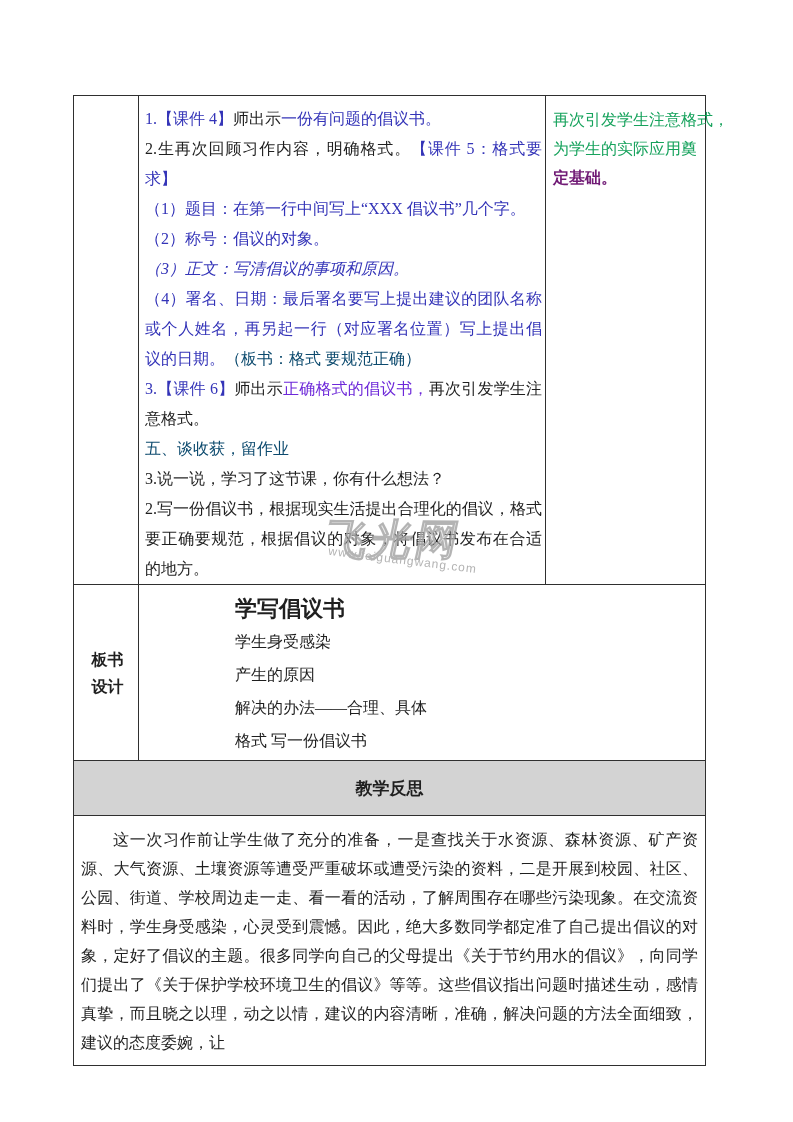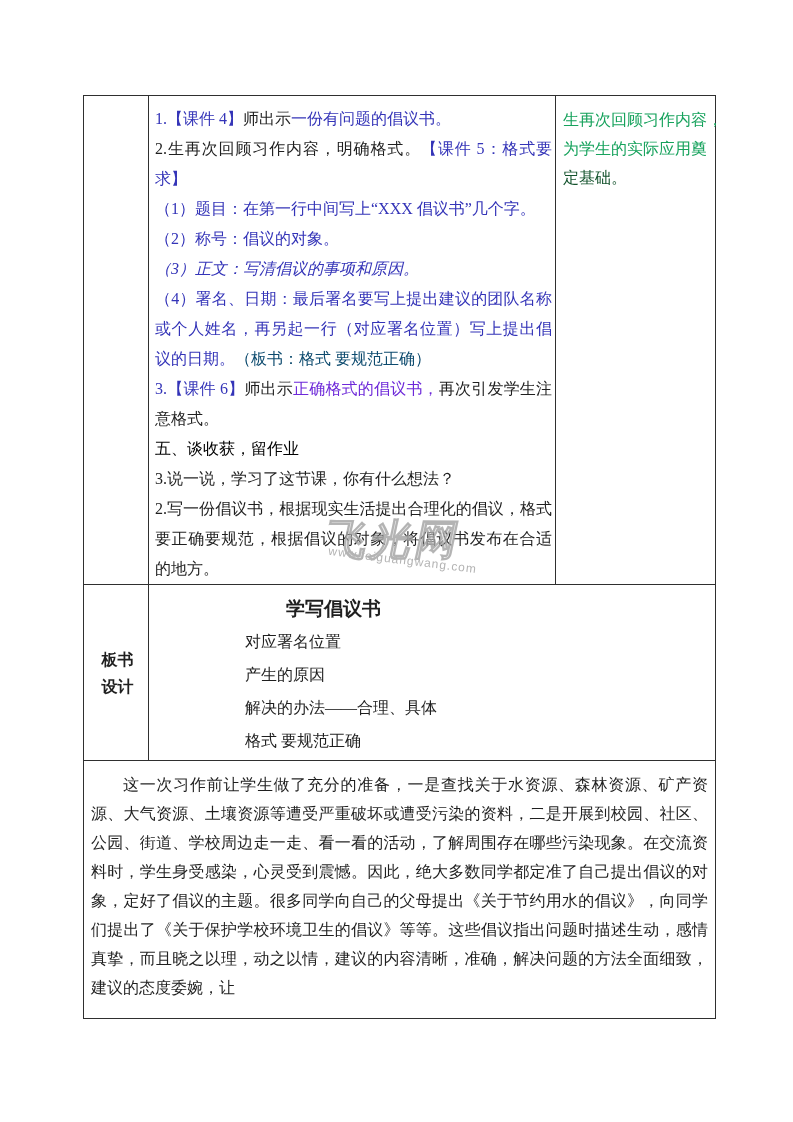--- a/index.html
+++ b/index.html
@@ -1,42 +1,42 @@
 <!DOCTYPE html>
 <html><head>
 <meta charset="utf-8">
 <style>
   html,body{margin:0;padding:0;background:#fff;}
   .sheet{position:relative;width:793px;height:1122px;background:#ffffff;overflow:hidden;
          font-family:"Liberation Serif","DejaVu Serif",serif;color:#1f1f1f;}
-  table.doc{position:absolute;left:83px;top:95px;width:632px;border-collapse:collapse;table-layout:fixed;}
+  table.doc{position:absolute;left:73px;top:95px;width:632px;border-collapse:collapse;table-layout:fixed;}
   td{border:1px solid #2f2f2f;vertical-align:top;padding:0;}
   col.c1{width:65px;} col.c2{width:407px;} col.c3{width:160px;}
 
   
   td.steps-cell{padding:8px 3px 0 6px;}
   .step-line{margin:0;font-size:16px;line-height:30px;text-align:justify;}
   td.note-cell{padding:9px 2px 0 7px;}
   .note-line{font-size:16px;line-height:29px;white-space:nowrap;}
 
   
   td.board-label-cell{vertical-align:middle;text-align:right;}
   .board-label{width:2.2em;margin:0 auto;font-family:"Liberation Sans","DejaVu Sans",sans-serif;
                font-weight:bold;font-size:16px;line-height:27px;}
   td.board-cell{padding:8px 0 0 96px;}
   .board-title{font-family:"Liberation Sans","DejaVu Sans",sans-serif;font-weight:bold;
-               font-size:19px;line-height:32px;margin-left:41px;}
+               font-size:22px;line-height:32px;}
   .board-line{font-size:16px;line-height:33px;}
 
   
   td.reflect-header-cell{vertical-align:middle;text-align:center;}
   .reflect-header{font-family:"Liberation Sans","DejaVu Sans",sans-serif;font-weight:bold;font-size:17px;}
 
   
-  td.reflect-cell{padding:9px 7px 16px 7px;}
+  td.reflect-cell{padding:9px 7px 8px 7px;}
   .reflect-text{margin:0;font-size:16px;line-height:29px;text-align:justify;text-indent:2em;}
 
   
   .watermark{position:absolute;left:326px;top:519px;z-index:5;pointer-events:none;}
   .wm-logo{font-family:"Liberation Sans","DejaVu Sans",sans-serif;font-weight:bold;font-size:42px;
            letter-spacing:3px;color:rgba(200,200,200,0.35);
            -webkit-text-stroke:1px rgba(160,160,160,0.75);
            transform:skewX(-12deg);line-height:42px;}
   .wm-url{font-family:"Liberation Sans","DejaVu Sans",sans-serif;font-size:12px;color:#b3b3b3;
           transform:rotate(7deg);margin:-8px 0 0 2px;letter-spacing:1px;}
@@ -58,49 +58,54 @@
       <td></td>
       <td class="steps-cell">
         <div id="steps">
               <p class="step-line"><span style="color: rgb(52, 52, 184);">1.【课件 4】</span><span style="color: rgb(31, 31, 31);">师出示</span><span style="color: rgb(52, 52, 184);">一份有问题的倡议书。</span></p>
               <p class="step-line"><span style="color: rgb(31, 31, 31);">2.生再次回顾习作内容，明确格式。</span><span style="color: rgb(52, 52, 184);">【课件 5：格式要求】</span></p>
               <p class="step-line"><span style="color: rgb(52, 52, 184);">（1）题目：在第一行中间写上“XXX 倡议书”几个字。</span></p>
               <p class="step-line"><span style="color: rgb(52, 52, 184); margin-top: 39px;">（2）称号：倡议的对象。</span></p>
               <p class="step-line"><span style="color: rgb(52, 52, 184); font-style: italic;">（3）正文：写清倡议的事项和原因。</span></p>
               <p class="step-line"><span style="color: rgb(52, 52, 184);">（4）署名、日期：最后署名要写上提出建议的团队名称或个人姓名，再另起一行（对应署名位置）写上提出倡议的日期。</span><span style="color: #0c4a6e;">（板书：格式 要规范正确）</span></p>
               <p class="step-line"><span style="color: rgb(52, 52, 184);">3.【课件 6】</span><span style="color: rgb(31, 31, 31);">师出示</span><span style="color: #6d28d9;">正确格式的倡议书，</span><span style="color: rgb(31, 31, 31);">再次引发学生注意格式。</span></p>
-              <p class="step-line"><span style="color: #000000;">五、谈收获，留作业</span></p>
+              <p class="step-line"><span style="color: #0c4a6e;">五、谈收获，留作业</span></p>
               <p class="step-line"><span style="color: rgb(31, 31, 31);">3.说一说，学习了这节课，你有什么想法？</span></p>
               <p class="step-line"><span style="color: rgb(31, 31, 31);">2.写一份倡议书，根据现实生活提出合理化的倡议，格式要正确要规范，根据倡议的对象，将倡议书发布在合适的地方。</span></p>
             </div>
       </td>
       <td class="note-cell">
         <div id="side-note">
-              <div class="note-line" style="color: rgb(22, 162, 92);">生再次回顾习作内容，</div>
+              <div class="note-line" style="color: rgb(22, 162, 92);">再次引发学生注意格式，</div>
               <div class="note-line" style="color: rgb(22, 162, 92);">为学生的实际应用奠</div>
-              <div class="note-line" style="color: #14532d;">定基础。</div>
+              <div class="note-line" style="color: #701a75; font-weight: bold;">定基础。</div>
             </div>
       </td>
     </tr>
 
     <tr style="height:176px;">
       <td class="board-label-cell">
         <div class="board-label">板书设计</div>
       </td>
       <td class="board-cell" colspan="2">
         <div class="board-title">学写倡议书</div>
         <div id="board-lines">
-              <div class="board-line">对应署名位置</div>
+              <div class="board-line">学生身受感染</div>
               <div class="board-line">产生的原因</div>
               <div class="board-line">解决的办法——合理、具体</div>
-              <div class="board-line">格式 要规范正确</div>
+              <div class="board-line">格式 写一份倡议书</div>
             </div>
       </td>
     </tr>
 
+    <tr style="height:55px;">
+      <td class="reflect-header-cell" colspan="3" id="reflect-header-cell" style="background: rgb(211, 211, 211);">
+        <span class="reflect-header">教学反思</span>
+      </td>
+    </tr>
 
     <tr style="height:203px;">
       <td class="reflect-cell" colspan="3">
         <p class="reflect-text">这一次习作前让学生做了充分的准备，一是查找关于水资源、森林资源、矿产资源、大气资源、土壤资源等遭受严重破坏或遭受污染的资料，二是开展到校园、社区、公园、街道、学校周边走一走、看一看的活动，了解周围存在哪些污染现象。在交流资料时，学生身受感染，心灵受到震憾。因此，绝大多数同学都定准了自己提出倡议的对象，定好了倡议的主题。很多同学向自己的父母提出《关于节约用水的倡议》，向同学们提出了《关于保护学校环境卫生的倡议》等等。这些倡议指出问题时描述生动，感情真挚，而且晓之以理，动之以情，建议的内容清晰，准确，解决问题的方法全面细致，建议的态度委婉，让</p>
       </td>
     </tr>
   </tbody>
     </table>
 
   <div class="watermark">

